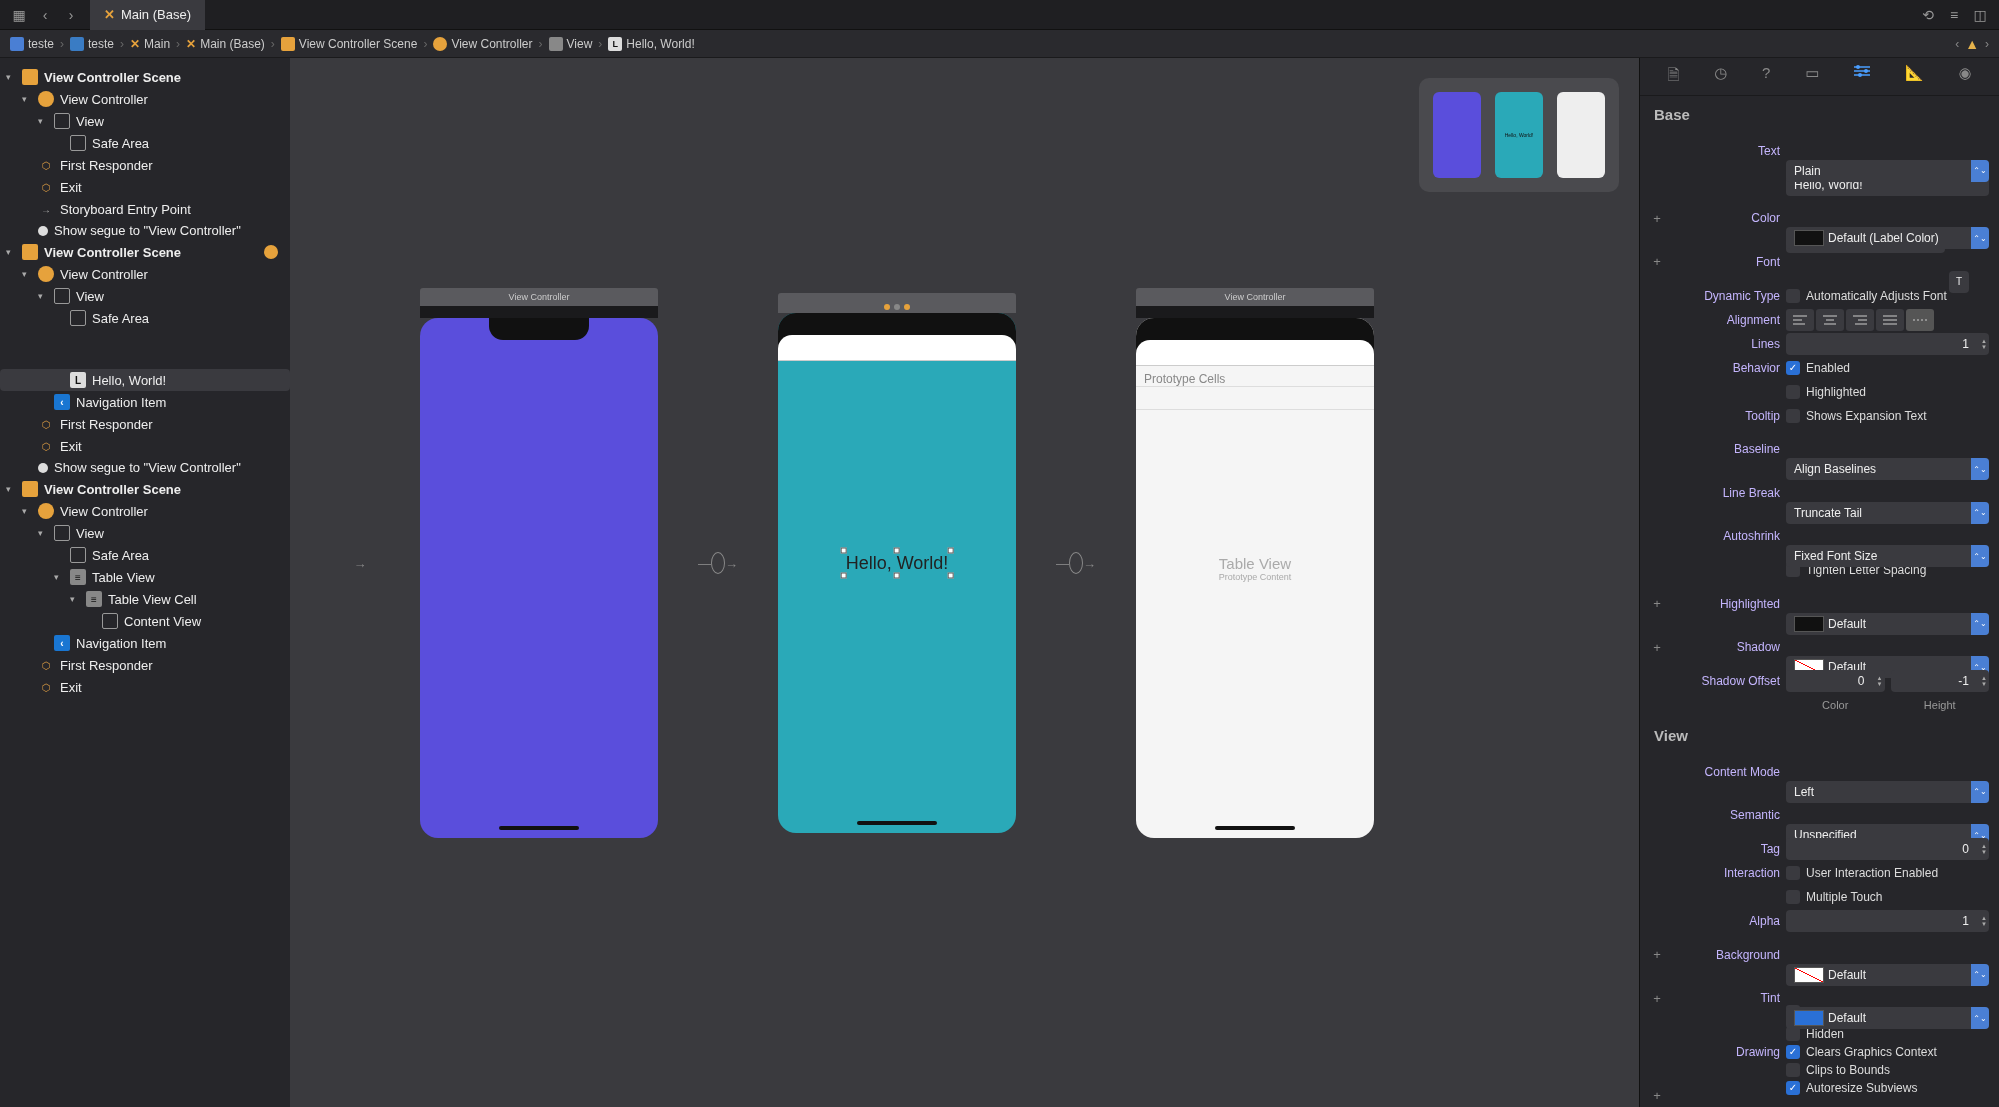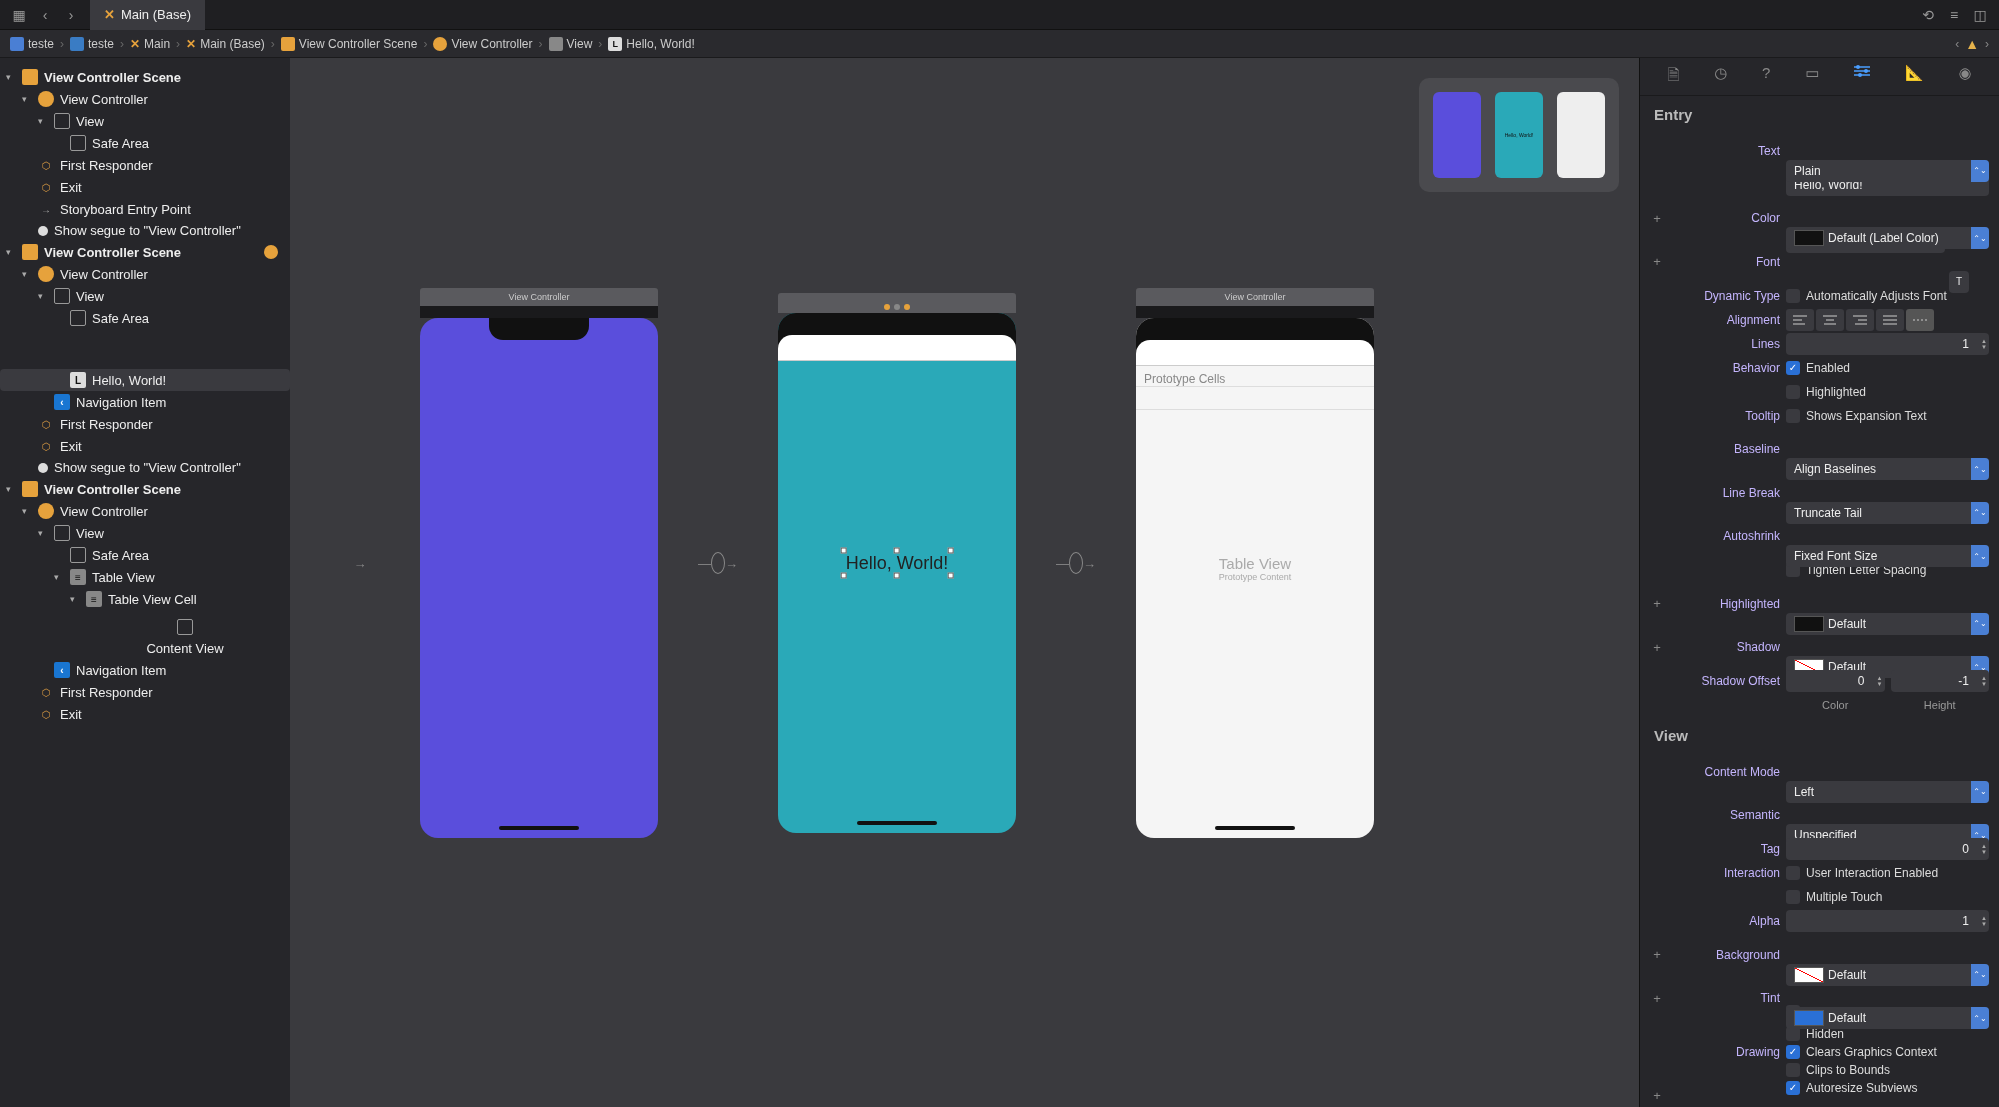--- a/index.html
+++ b/index.html
@@ -284,21 +284,21 @@
         <div class="ol-row" style="padding-left: 54px;">
           <span class="ol-arrow">▾</span>
           <span class="ol-ico table">≡</span>
           <span class="ol-txt ">Table View</span>
         </div>
         <div class="ol-row" style="padding-left: 70px;">
           <span class="ol-arrow">▾</span>
           <span class="ol-ico table">≡</span>
           <span class="ol-txt ">Table View Cell</span>
         </div>
-        <div class="ol-row" style="padding-left: 86px; flex-direction: column;">
+        <div class="ol-row" style="padding-left: 86px;">
           <span class="ol-arrow"></span>
           <span class="ol-ico view"></span>
           <span class="ol-txt ">Content View</span>
         </div>
         <div class="ol-row" style="padding-left: 38px;">
           <span class="ol-arrow"></span>
           <span class="ol-ico nav">‹</span>
           <span class="ol-txt ">Navigation Item</span>
         </div>
         <div class="ol-row" style="padding-left: 22px;">
@@ -387,21 +387,21 @@
             <path d="M0 3h16M0 7h16M0 11h16" stroke="#4a9eff" stroke-width="1.5"></path>
             <circle cx="4" cy="3" r="2" fill="#4a9eff"></circle>
             <circle cx="12" cy="7" r="2" fill="#4a9eff"></circle>
             <circle cx="6" cy="11" r="2" fill="#4a9eff"></circle>
           </svg>
     </span>
     <span class="insp-tab">📐</span>
     <span class="insp-tab">◉</span>
   </div>
 
-  <div class="section-title">Entry</div>
+  <div class="section-title">Base</div>
 
   <div class="prop-row">
         <span class="prop-plus"></span>
         <span class="prop-label">Text</span>
     <div class="prop-ctrl">
           <div class="sel">
             <span>Plain</span>
             <span class="sel-arrow">⌃⌄</span>
           </div>
         </div>

